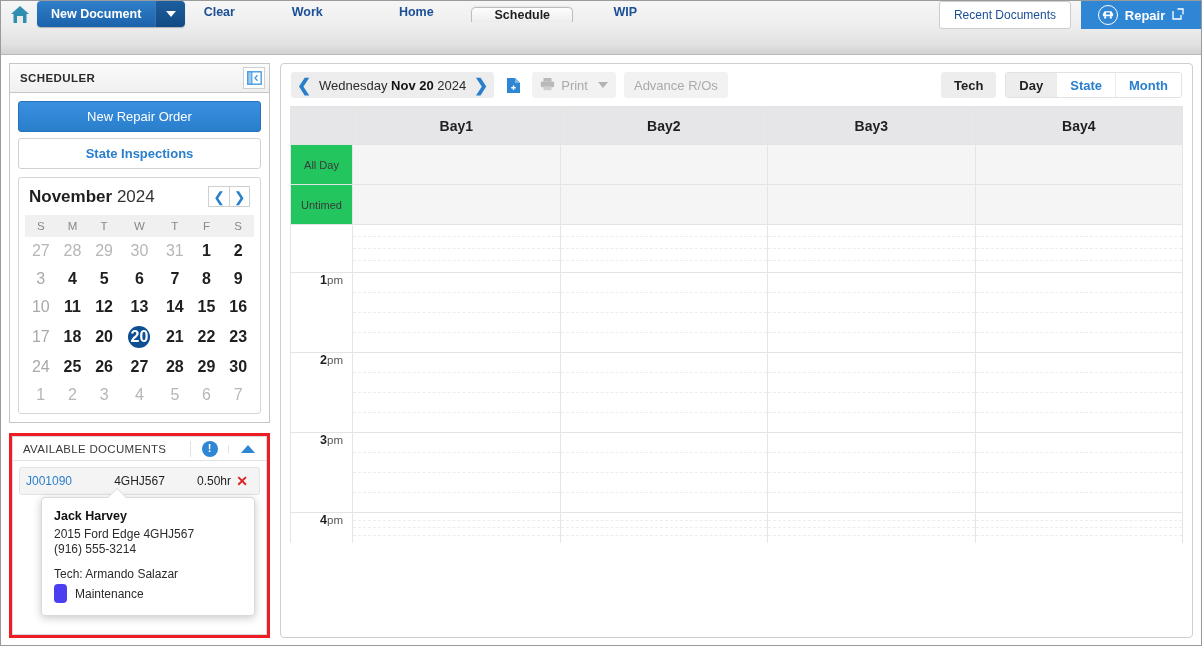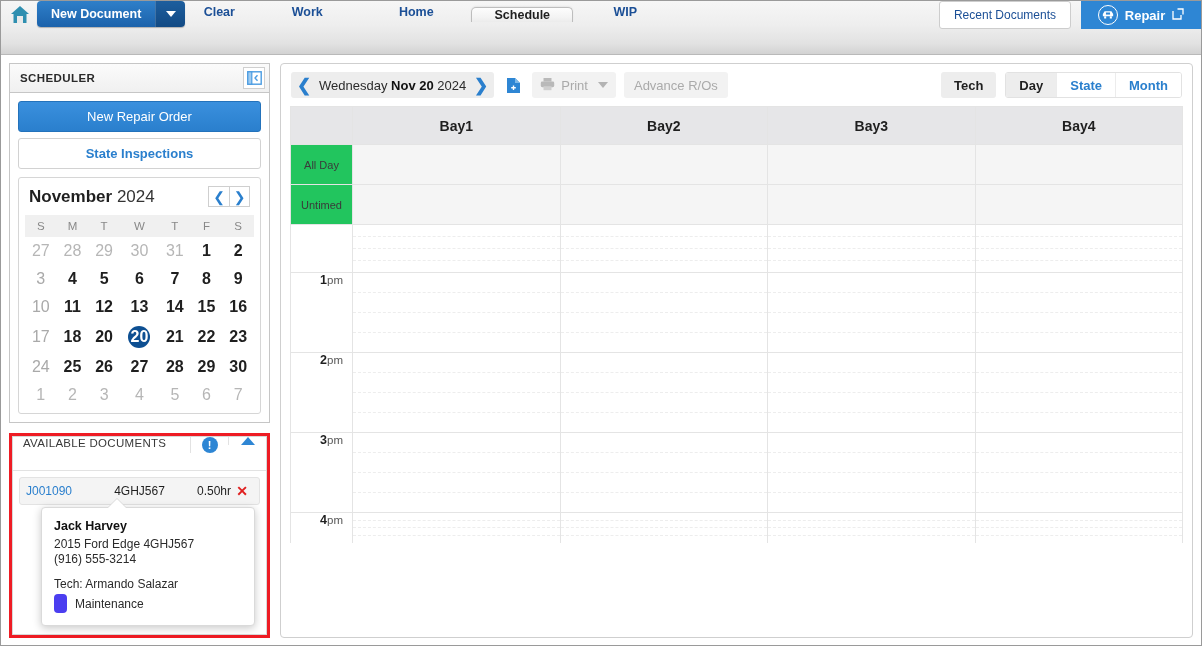--- a/index.html
+++ b/index.html
@@ -249,22 +249,22 @@
     border: 3px solid #ee1c24;
     position: relative;
     flex: 1;
   }
   .avail-inner {
     background: #fff;
     border: 1px solid #d8d8d8;
     height: 100%;
   }
   .ad-head {
-    display: flex; align-items: flex-start;
-    height: 34px;
+    display: flex; align-items: center;
+    height: 24px;
     border-bottom: 1px solid #e2e2e2;
     background: #fff;
   }
   .ad-title {
     flex: 1;
     display: flex; align-items: center;
     padding-left: 10px;
     font-size: 11.5px; letter-spacing: .3px;
     color: #3a3a3a;
   }

